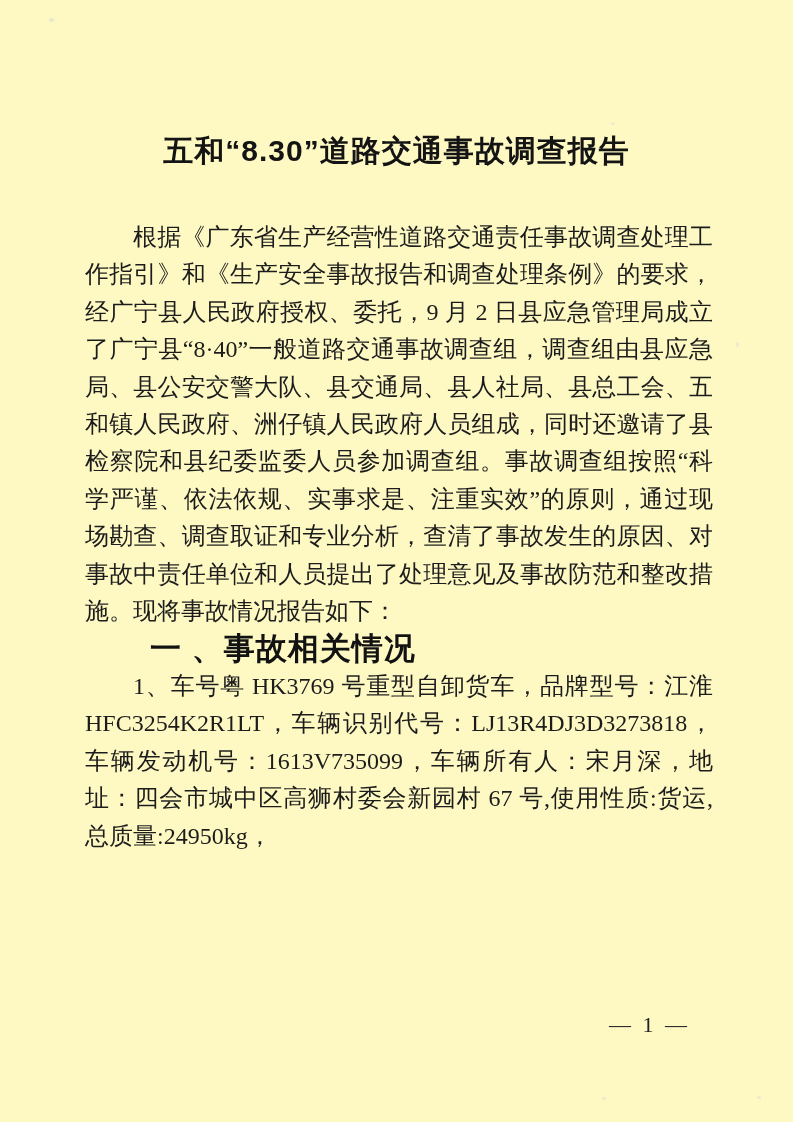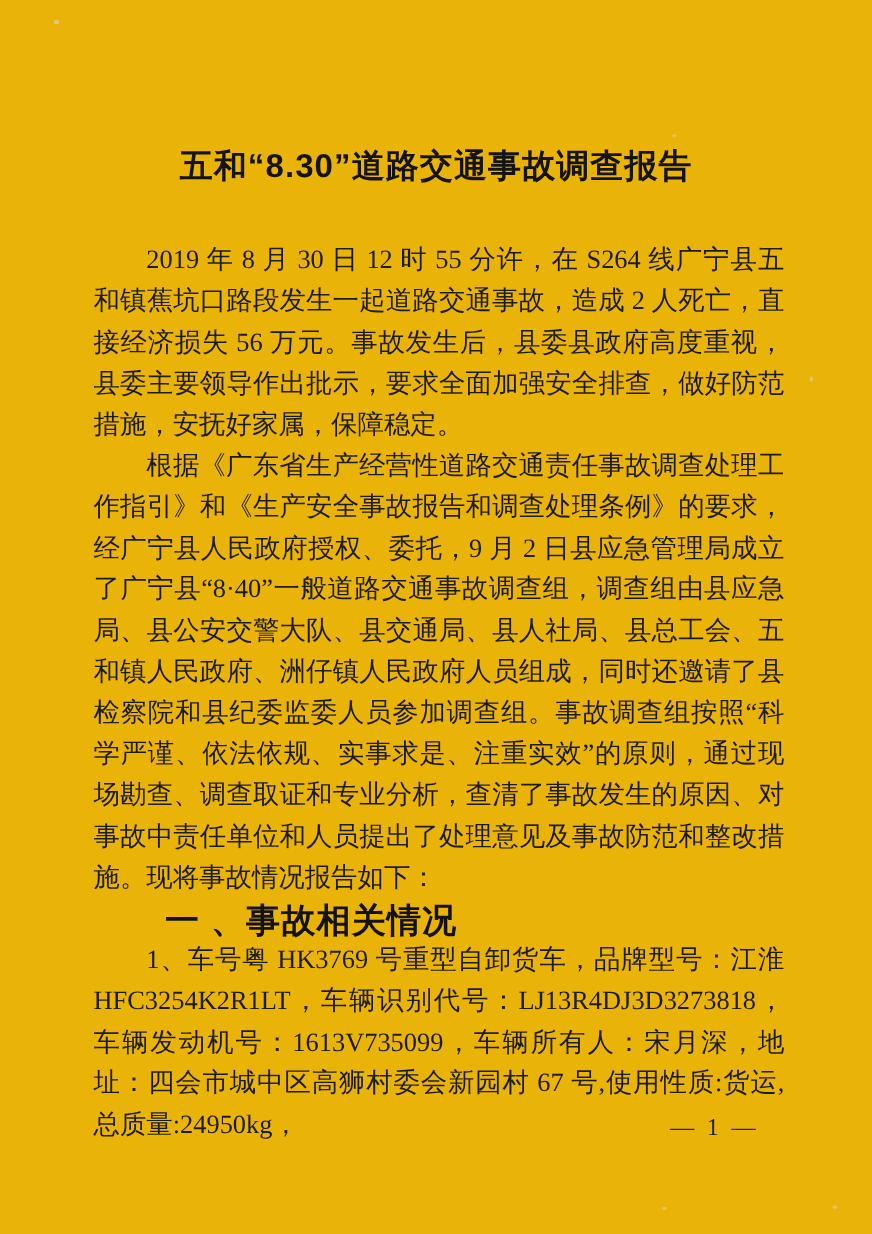--- a/index.html
+++ b/index.html
@@ -4,21 +4,21 @@
 <style>
   html, body {
     margin: 0;
     padding: 0;
     background: #ffffff;
   }
   .scan-page {
     position: relative;
     width: 793px;
     height: 1122px;
-    background: #eab308;
+    background: #fef9c3;
     overflow: hidden;
     font-family: "Liberation Serif", "DejaVu Serif", serif;
     color: #1b1b1b;
   }
   .doc-title {
     position: absolute;
     top: 131px;
     left: 0;
     width: 100%;
     margin: 0;
@@ -79,21 +79,20 @@
 </style>
 </head>
 <body>
 
 <div class="scan-page">
 
   <h1 class="doc-title">五和“8.30”道路交通事故调查报告</h1>
 
   <div class="doc-body">
 
-    <p class="body-para">2019 年 8 月 30 日 12 时 55 分许，在 S264 线广宁县五和镇蕉坑口路段发生一起道路交通事故，造成 2 人死亡，直接经济损失 56 万元。事故发生后，县委县政府高度重视，县委主要领导作出批示，要求全面加强安全排查，做好防范措施，安抚好家属，保障稳定。</p>
 
     <p class="body-para">根据《广东省生产经营性道路交通责任事故调查处理工作指引》和《生产安全事故报告和调查处理条例》的要求，经广宁县人民政府授权、委托，9 月 2 日县应急管理局成立了广宁县“8·40”一般道路交通事故调查组，调查组由县应急局、县公安交警大队、县交通局、县人社局、县总工会、五和镇人民政府、洲仔镇人民政府人员组成，同时还邀请了县检察院和县纪委监委人员参加调查组。事故调查组按照“科学严谨、依法依规、实事求是、注重实效”的原则，通过现场勘查、调查取证和专业分析，查清了事故发生的原因、对事故中责任单位和人员提出了处理意见及事故防范和整改措施。现将事故情况报告如下：</p>
 
     <h2 class="heading-level-1">一 、事故相关情况</h2>
 
 
     <p class="body-para">1、车号粤 HK3769 号重型自卸货车，品牌型号：江淮HFC3254K2R1LT，车辆识别代号：LJ13R4DJ3D3273818，车辆发动机号：1613V735099，车辆所有人：宋月深，地址：四会市城中区高狮村委会新园村 67 号,使用性质:货运,总质量:24950kg，</p>
 
   </div>
 

